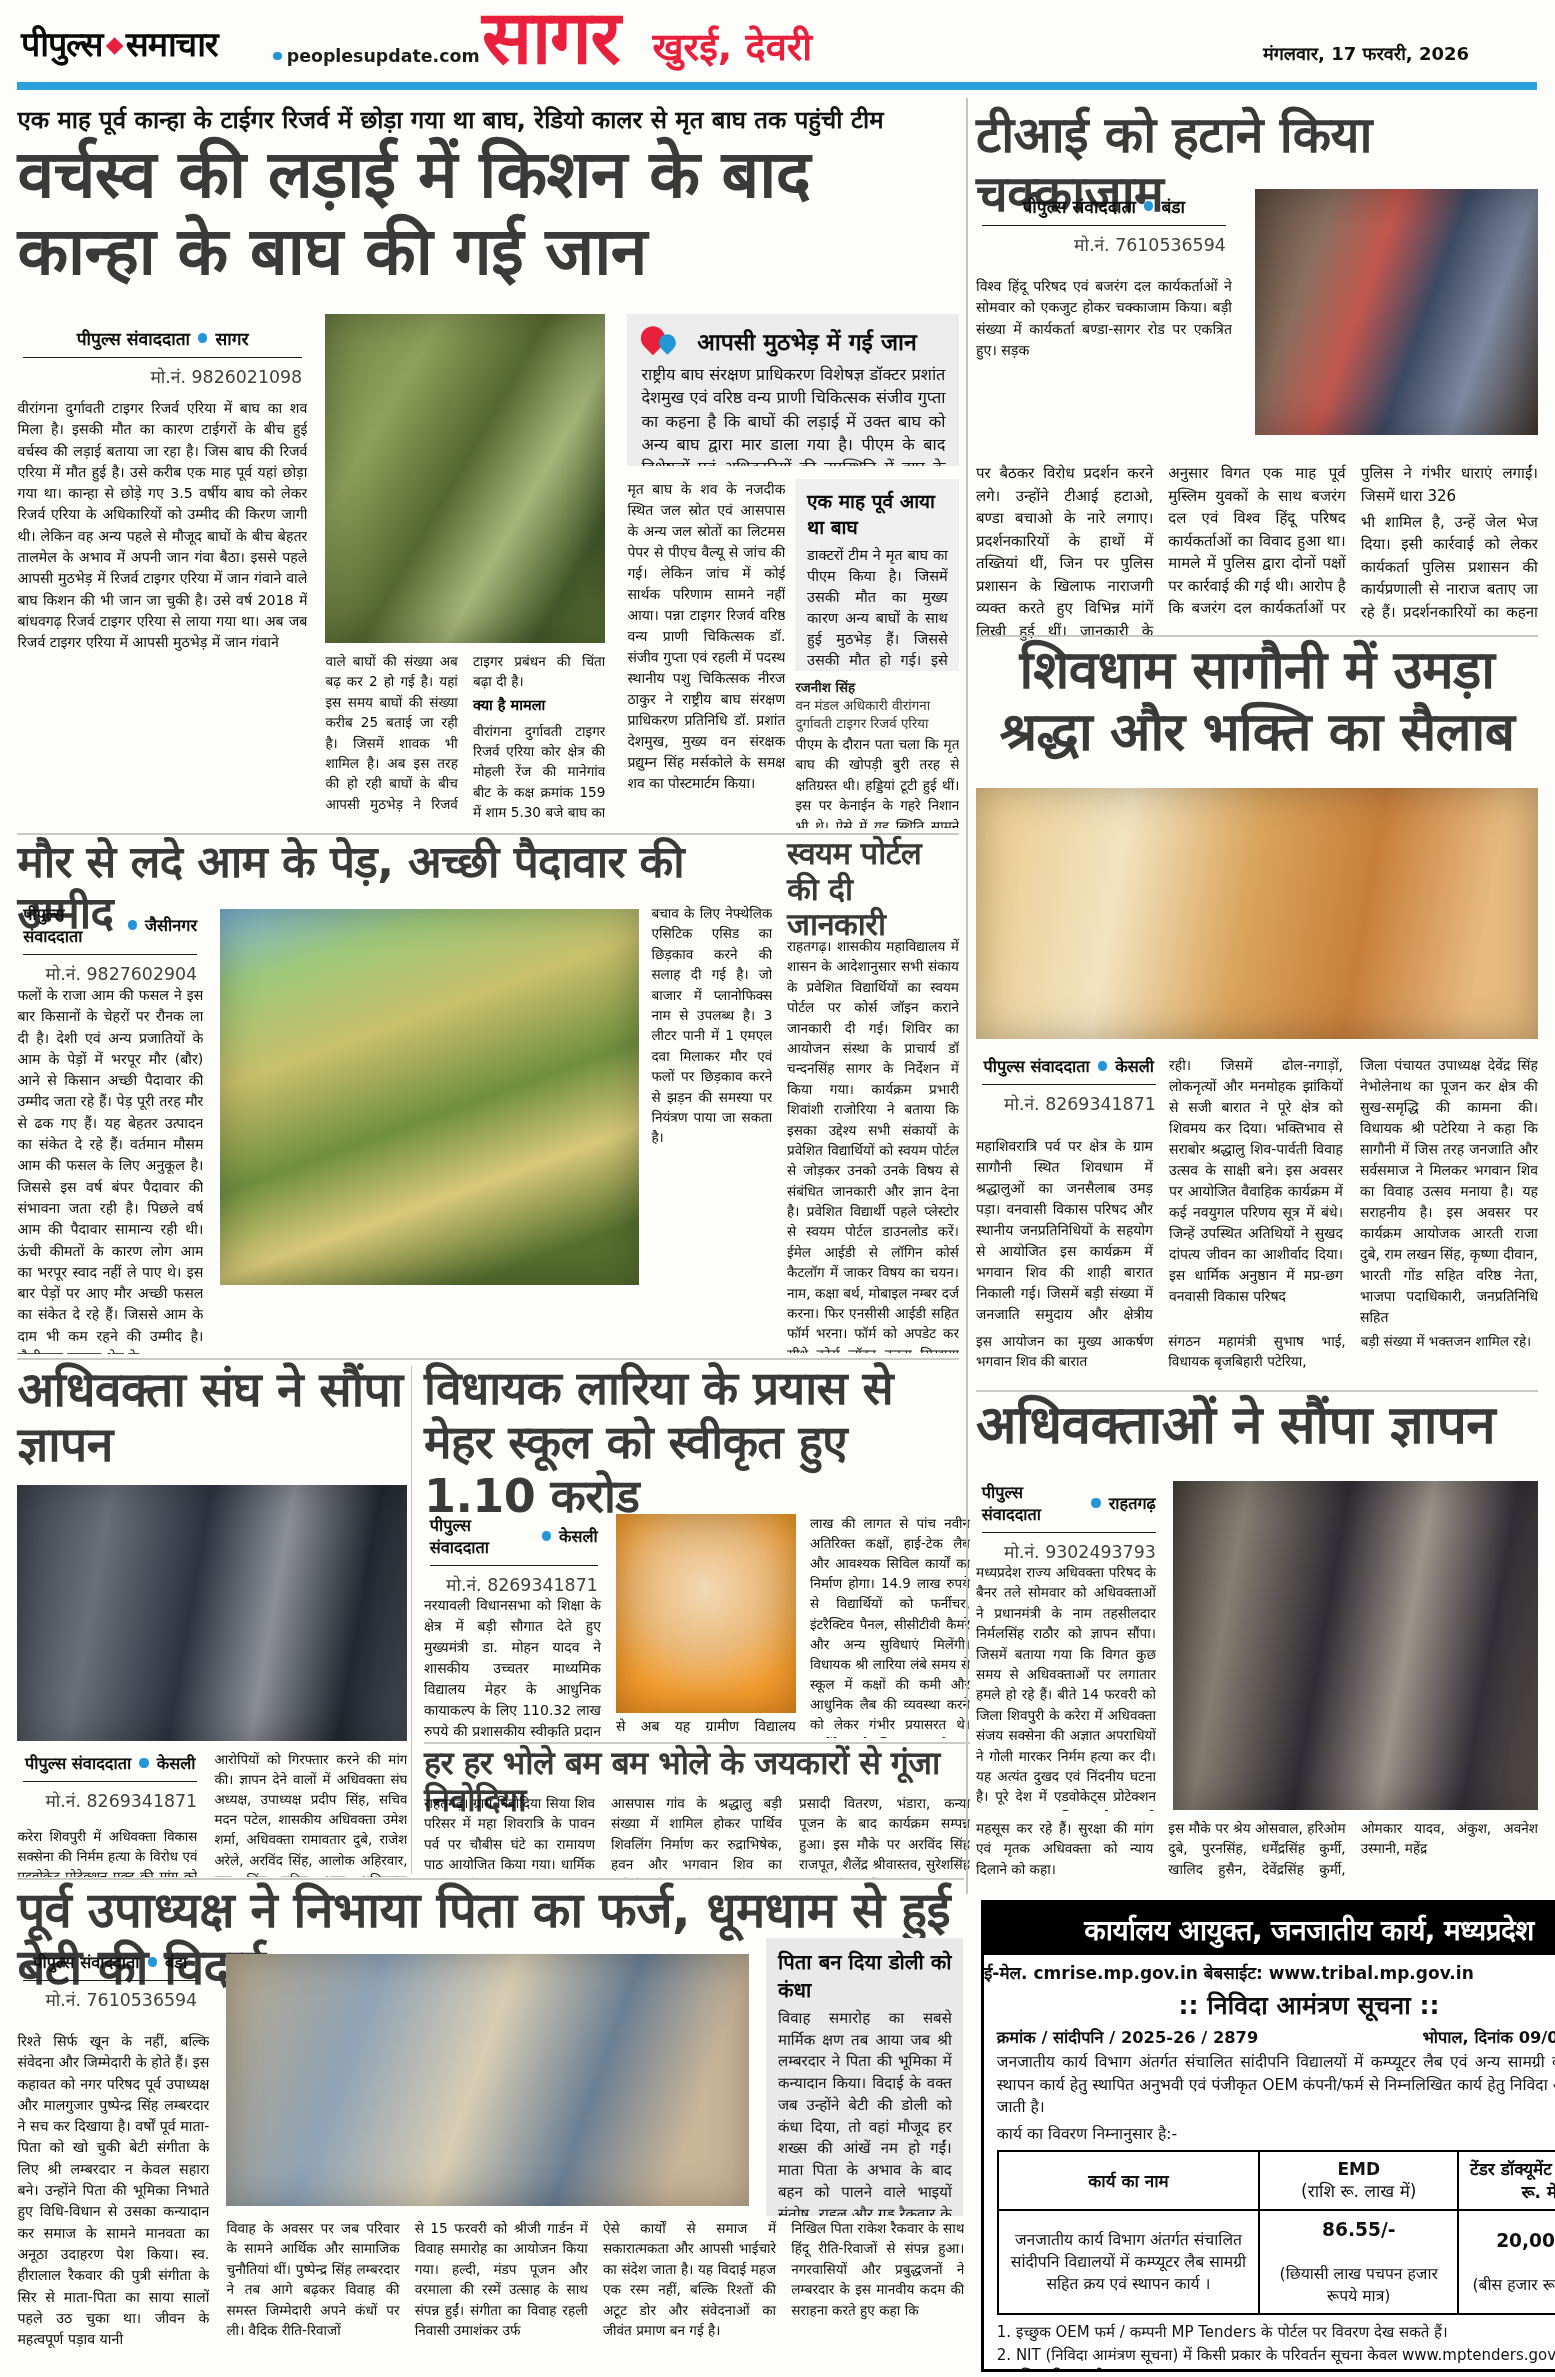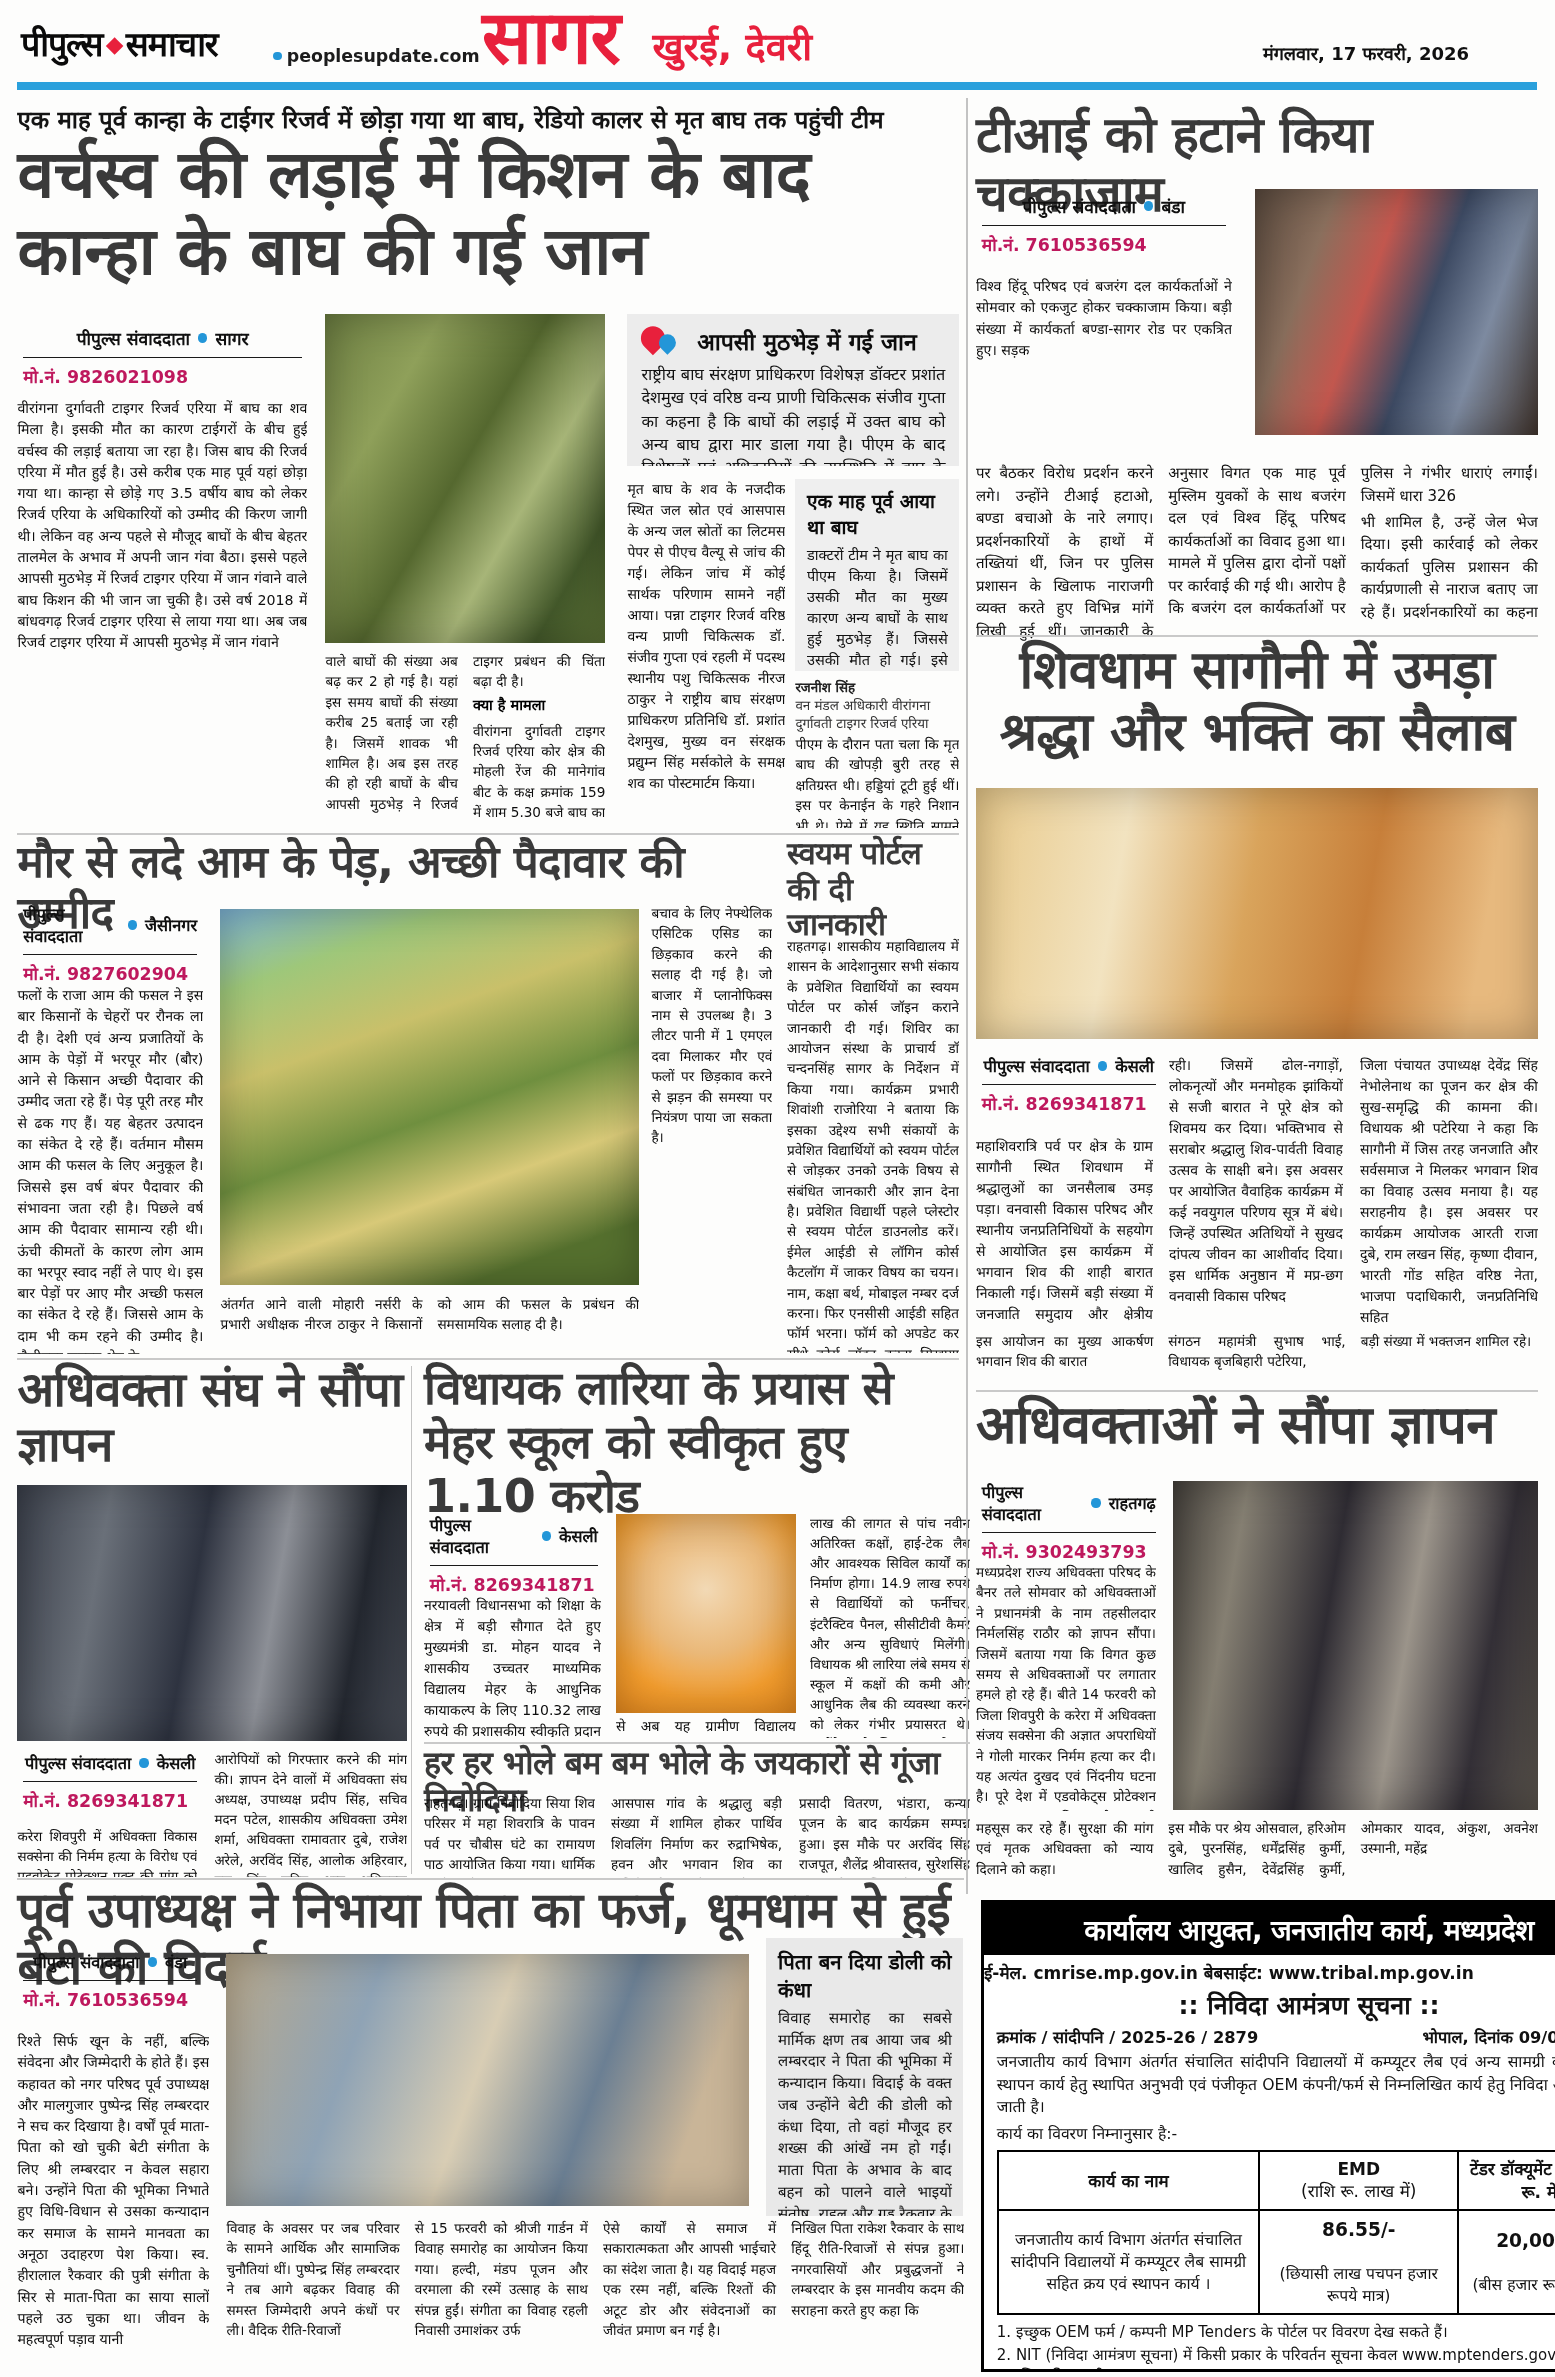--- a/index.html
+++ b/index.html
@@ -5,21 +5,21 @@
 *{margin:0;padding:0;box-sizing:border-box}
 html,body{background:#9a9a9a}
 .page{position:relative;width:1555px;height:2377px;background:#fdfdfc;overflow:hidden;
   font-family:"DejaVu Sans","Liberation Sans",sans-serif;color:#111}
 .abs{position:absolute}
 .hl{font-weight:700;color:#3a3a3a;line-height:1.17;letter-spacing:-0.6px}
 .kicker{font-weight:700;color:#141414}
 .byline{display:flex;align-items:center;justify-content:center;gap:8.1px;font-weight:700;
   font-size:17.4px;color:#101010;border-bottom:1.7px solid #1a1a1a;padding-bottom:7px}
 .bdot{width:9.3px;height:9.3px;border-radius:50%;background:#2396d8;flex:0 0 auto}
-.phone{font-weight:700;font-size:17.4px;color:#be185d;text-align:left;margin-top:5.8px}
+.phone{font-weight:400;font-size:17.4px;color:#404040;text-align:right;margin-top:5.8px}
 .bt{font-size:14.2px;line-height:1.5;text-align:justify;color:#0d0d0d;overflow:hidden}
 .bt p{margin:0 0 3.5px}
 .subh{font-weight:700;font-size:14.5px;color:#000}
 .photo{box-shadow:inset 0 0 41px rgba(0,0,0,.28);background-size:cover}
 .qbox{background:#ececec;padding:10.5px 14px;overflow:hidden}
 .qhead{display:flex;align-items:center;gap:12.8px;margin-bottom:5.8px}
 .qtitle{font-size:23px;font-weight:700;color:#0d0d0d}
 .qbody{font-size:16.3px;line-height:1.42;text-align:justify}
 .qmark{position:relative;display:block;width:43px;height:33px;flex:0 0 auto}
 .qmark i{position:absolute;border-radius:50% 50% 50% 0;transform:rotate(-45deg)}
@@ -179,24 +179,20 @@
         <span>पीपुल्स संवाददाता</span>
         <span class="bdot"></span>
         <span>जैसीनगर</span>
       </div>
       <div class="phone">मो.नं. 9827602904</div>
     </div>
     <div class="abs bt" style="left:0;top:149px;width:186px;height:369px;font-size:14.2px">फलों के राजा आम की फसल ने इस बार किसानों के चेहरों पर रौनक ला दी है। देशी एवं अन्य प्रजातियों के आम के पेड़ों में भरपूर मौर (बौर) आने से किसान अच्छी पैदावार की उम्मीद जता रहे हैं। पेड़ पूरी तरह मौर से ढक गए हैं। यह बेहतर उत्पादन का संकेत दे रहे हैं। वर्तमान मौसम आम की फसल के लिए अनुकूल है। जिससे इस वर्ष बंपर पैदावार की संभावना जता रही है। पिछले वर्ष आम की पैदावार सामान्य रही थी। ऊंची कीमतों के कारण लोग आम का भरपूर स्वाद नहीं ले पाए थे। इस बार पेड़ों पर आए मौर अच्छी फसल का संकेत दे रहे हैं। जिससे आम के दाम भी कम रहने की उम्मीद है। जैसीनगर जनपद क्षेत्र के</div>
     <div class="abs photo" style="left:203px;top:73px;width:419px;height:376px;
       background:linear-gradient(160deg,#7fb6d9 0%,#9ec77a 16%,#c9c06a 34%,#6f8f3f 54%,#d8c978 70%,#55702e 88%)"></div>
     <div class="abs bt" style="left:634px;top:67px;width:121px;height:451px;font-size:13.6px">बचाव के लिए नेफ्थेलिक एसिटिक एसिड का छिड़काव करने की सलाह दी गई है। जो बाजार में प्लानोफिक्स नाम से उपलब्ध है। 3 लीटर पानी में 1 एमएल दवा मिलाकर मौर एवं फलों पर छिड़काव करने से झड़न की समस्या पर नियंत्रण पाया जा सकता है।</div>
-    <div class="abs bt cols2" style="left:203px;top:458px;width:419px;height:60px;font-size:13.6px">
-      <p>अंतर्गत आने वाली मोहारी नर्सरी के प्रभारी अधीक्षक नीरज ठाकुर ने किसानों को आम की फसल के प्रबंधन की समसामयिक सलाह दी है।</p>
-
-    </div>
   </div>
 
   <div class="abs" style="left:787px;top:836px;width:172px;height:520px">
     <div class="abs hl" style="left:0;top:0;width:172px;font-size:31px;line-height:1.15">स्वयम पोर्टल की दी जानकारी</div>
     <div class="abs bt" style="left:0;top:100px;width:172px;height:417px;font-size:13.6px">राहतगढ़। शासकीय महाविद्यालय में शासन के आदेशानुसार सभी संकाय के प्रवेशित विद्यार्थियों का स्वयम पोर्टल पर कोर्स जॉइन कराने जानकारी दी गई। शिविर का आयोजन संस्था के प्राचार्य डॉ चन्दनसिंह सागर के निर्देशन में किया गया। कार्यक्रम प्रभारी शिवांशी राजोरिया ने बताया कि इसका उद्देश्य सभी संकायों के प्रवेशित विद्यार्थियों को स्वयम पोर्टल से जोड़कर उनको उनके विषय से संबंधित जानकारी और ज्ञान देना है। प्रवेशित विद्यार्थी पहले प्लेस्टोर से स्वयम पोर्टल डाउनलोड करें। ईमेल आईडी से लॉगिन कोर्स कैटलॉग में जाकर विषय का चयन। नाम, कक्षा बर्थ, मोबाइल नम्बर दर्ज करना। फिर एनसीसी आईडी सहित फॉर्म भरना। फॉर्म को अपडेट कर सीधे कोर्स जॉइन करना सिखाया गया।</div>
   </div>
 
   <div class="abs" style="left:17.4px;top:1362px;width:390px;height:516px">
     <div class="abs hl" style="left:0;top:0;width:390px;font-size:48px;line-height:1.15">अधिवक्ता संघ ने सौंपा ज्ञापन</div>
     <div class="abs photo" style="left:0;top:123px;width:390px;height:256px;

